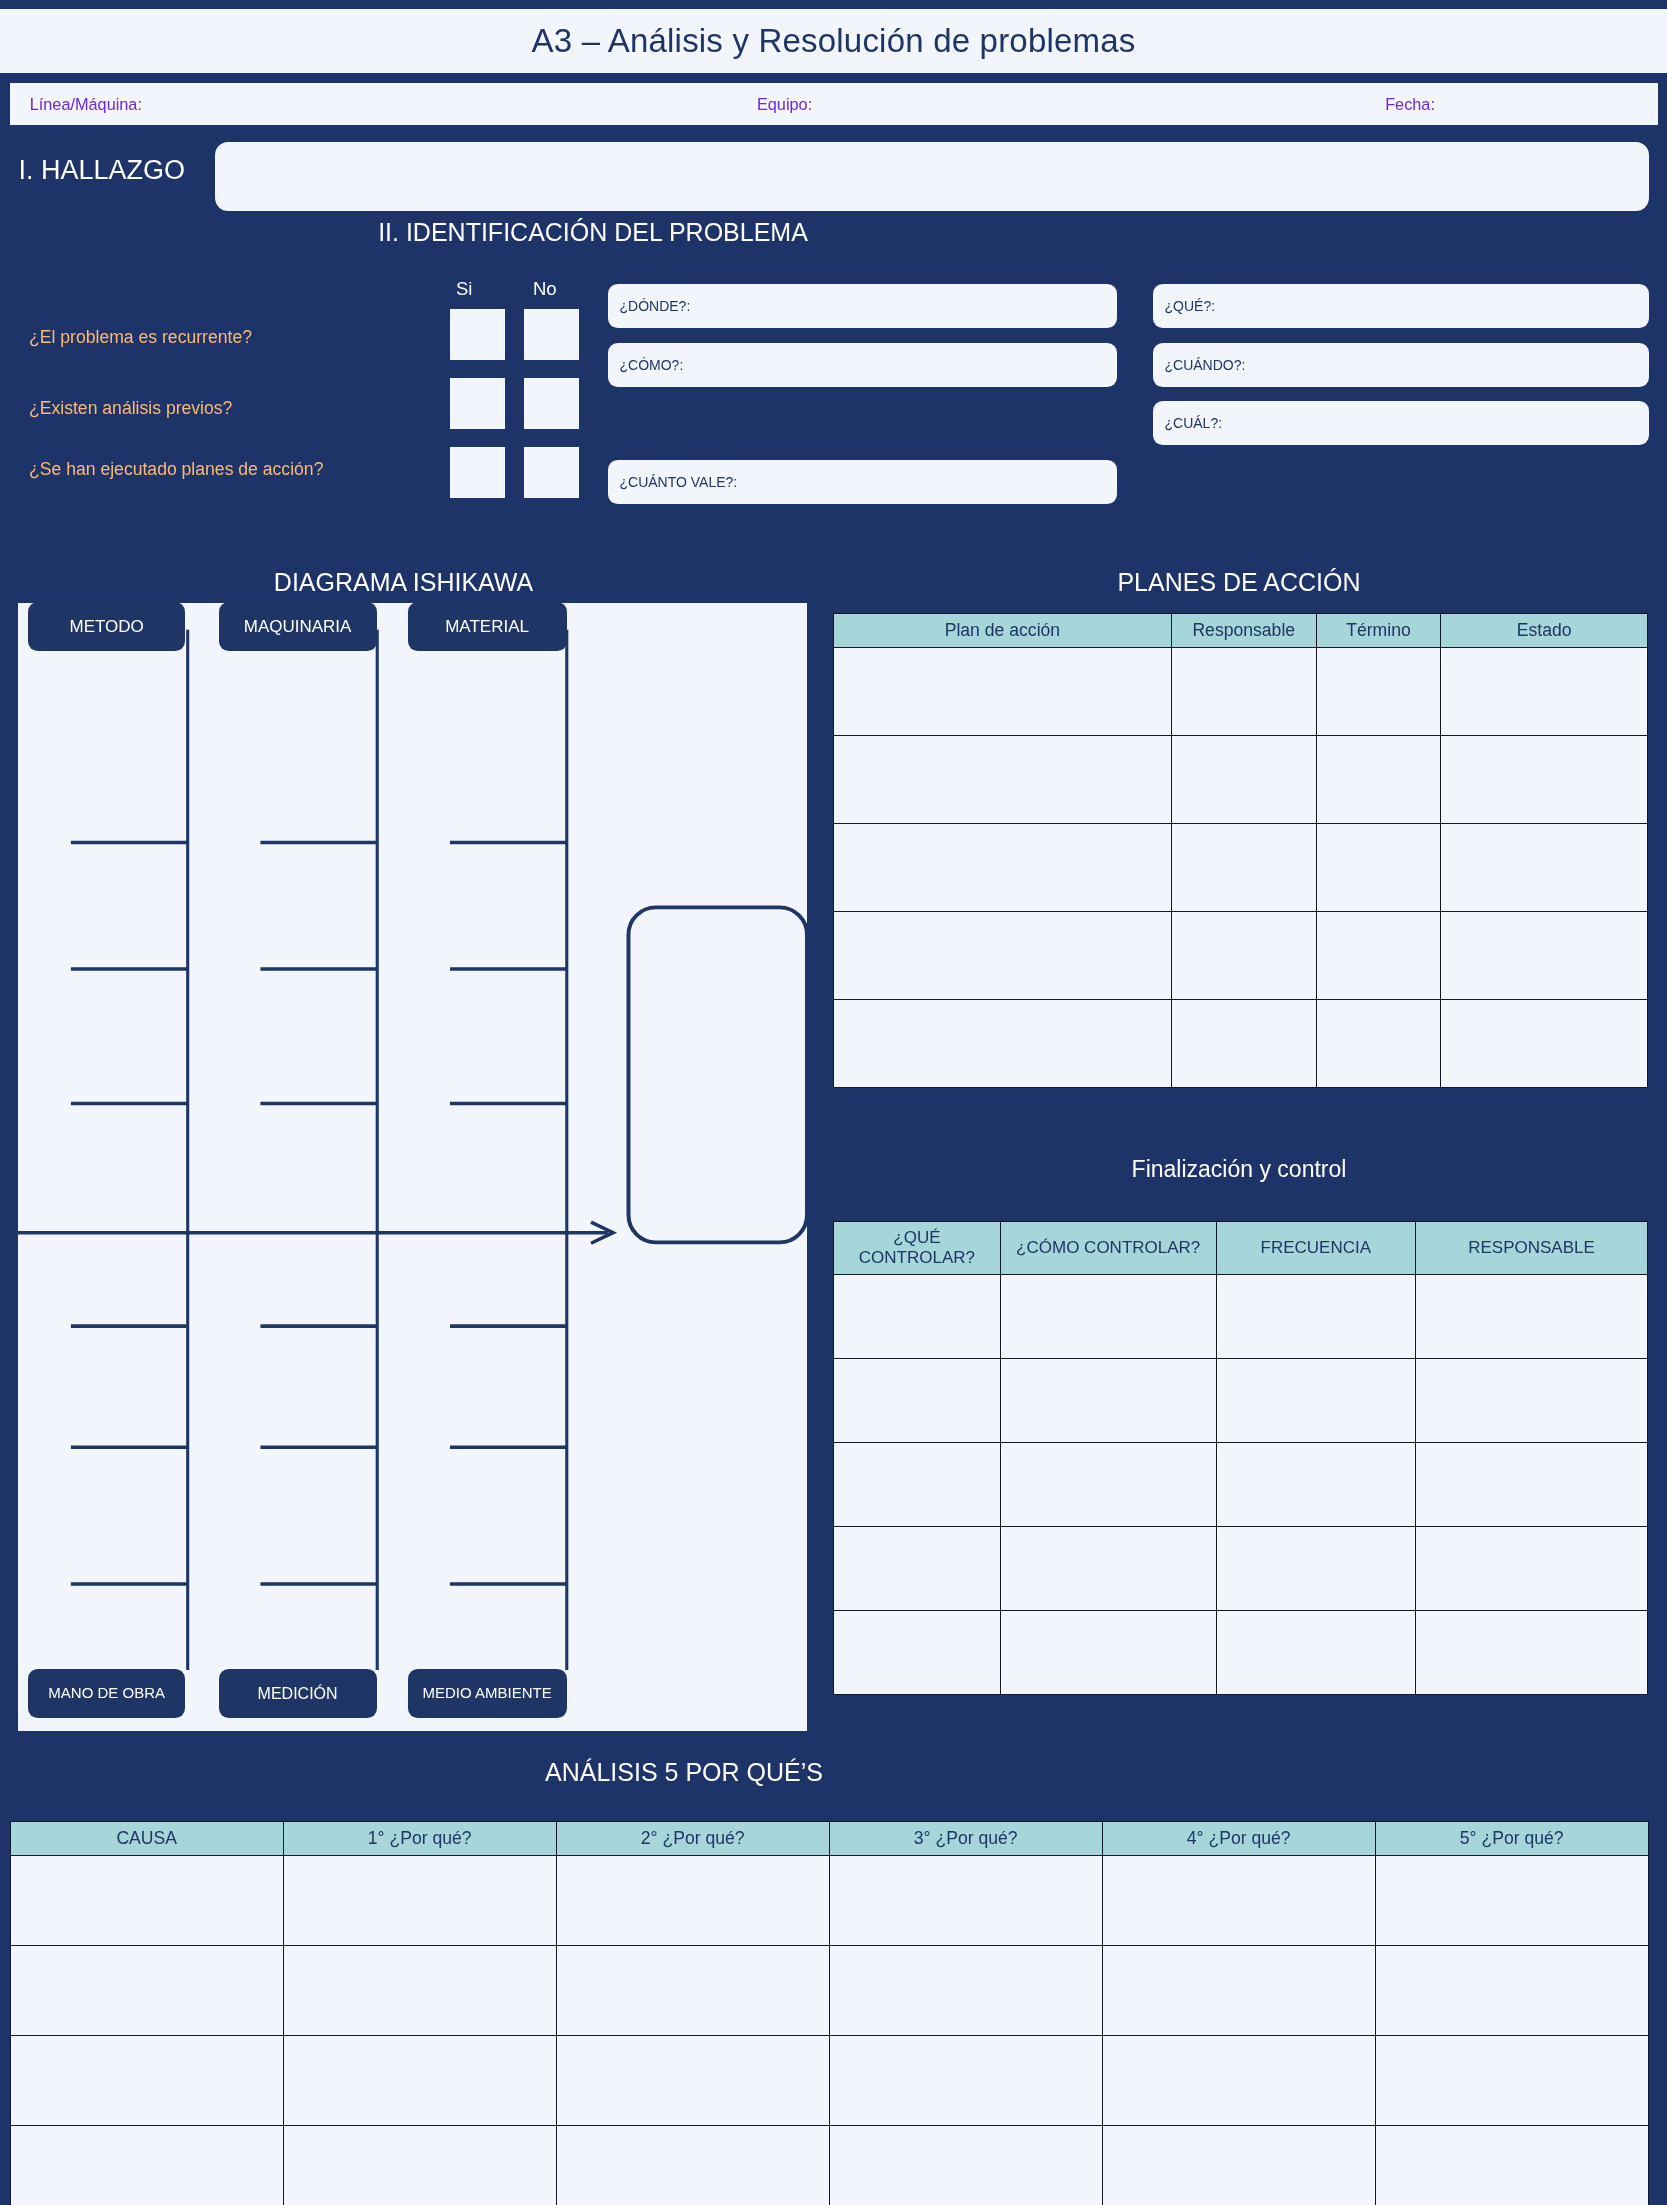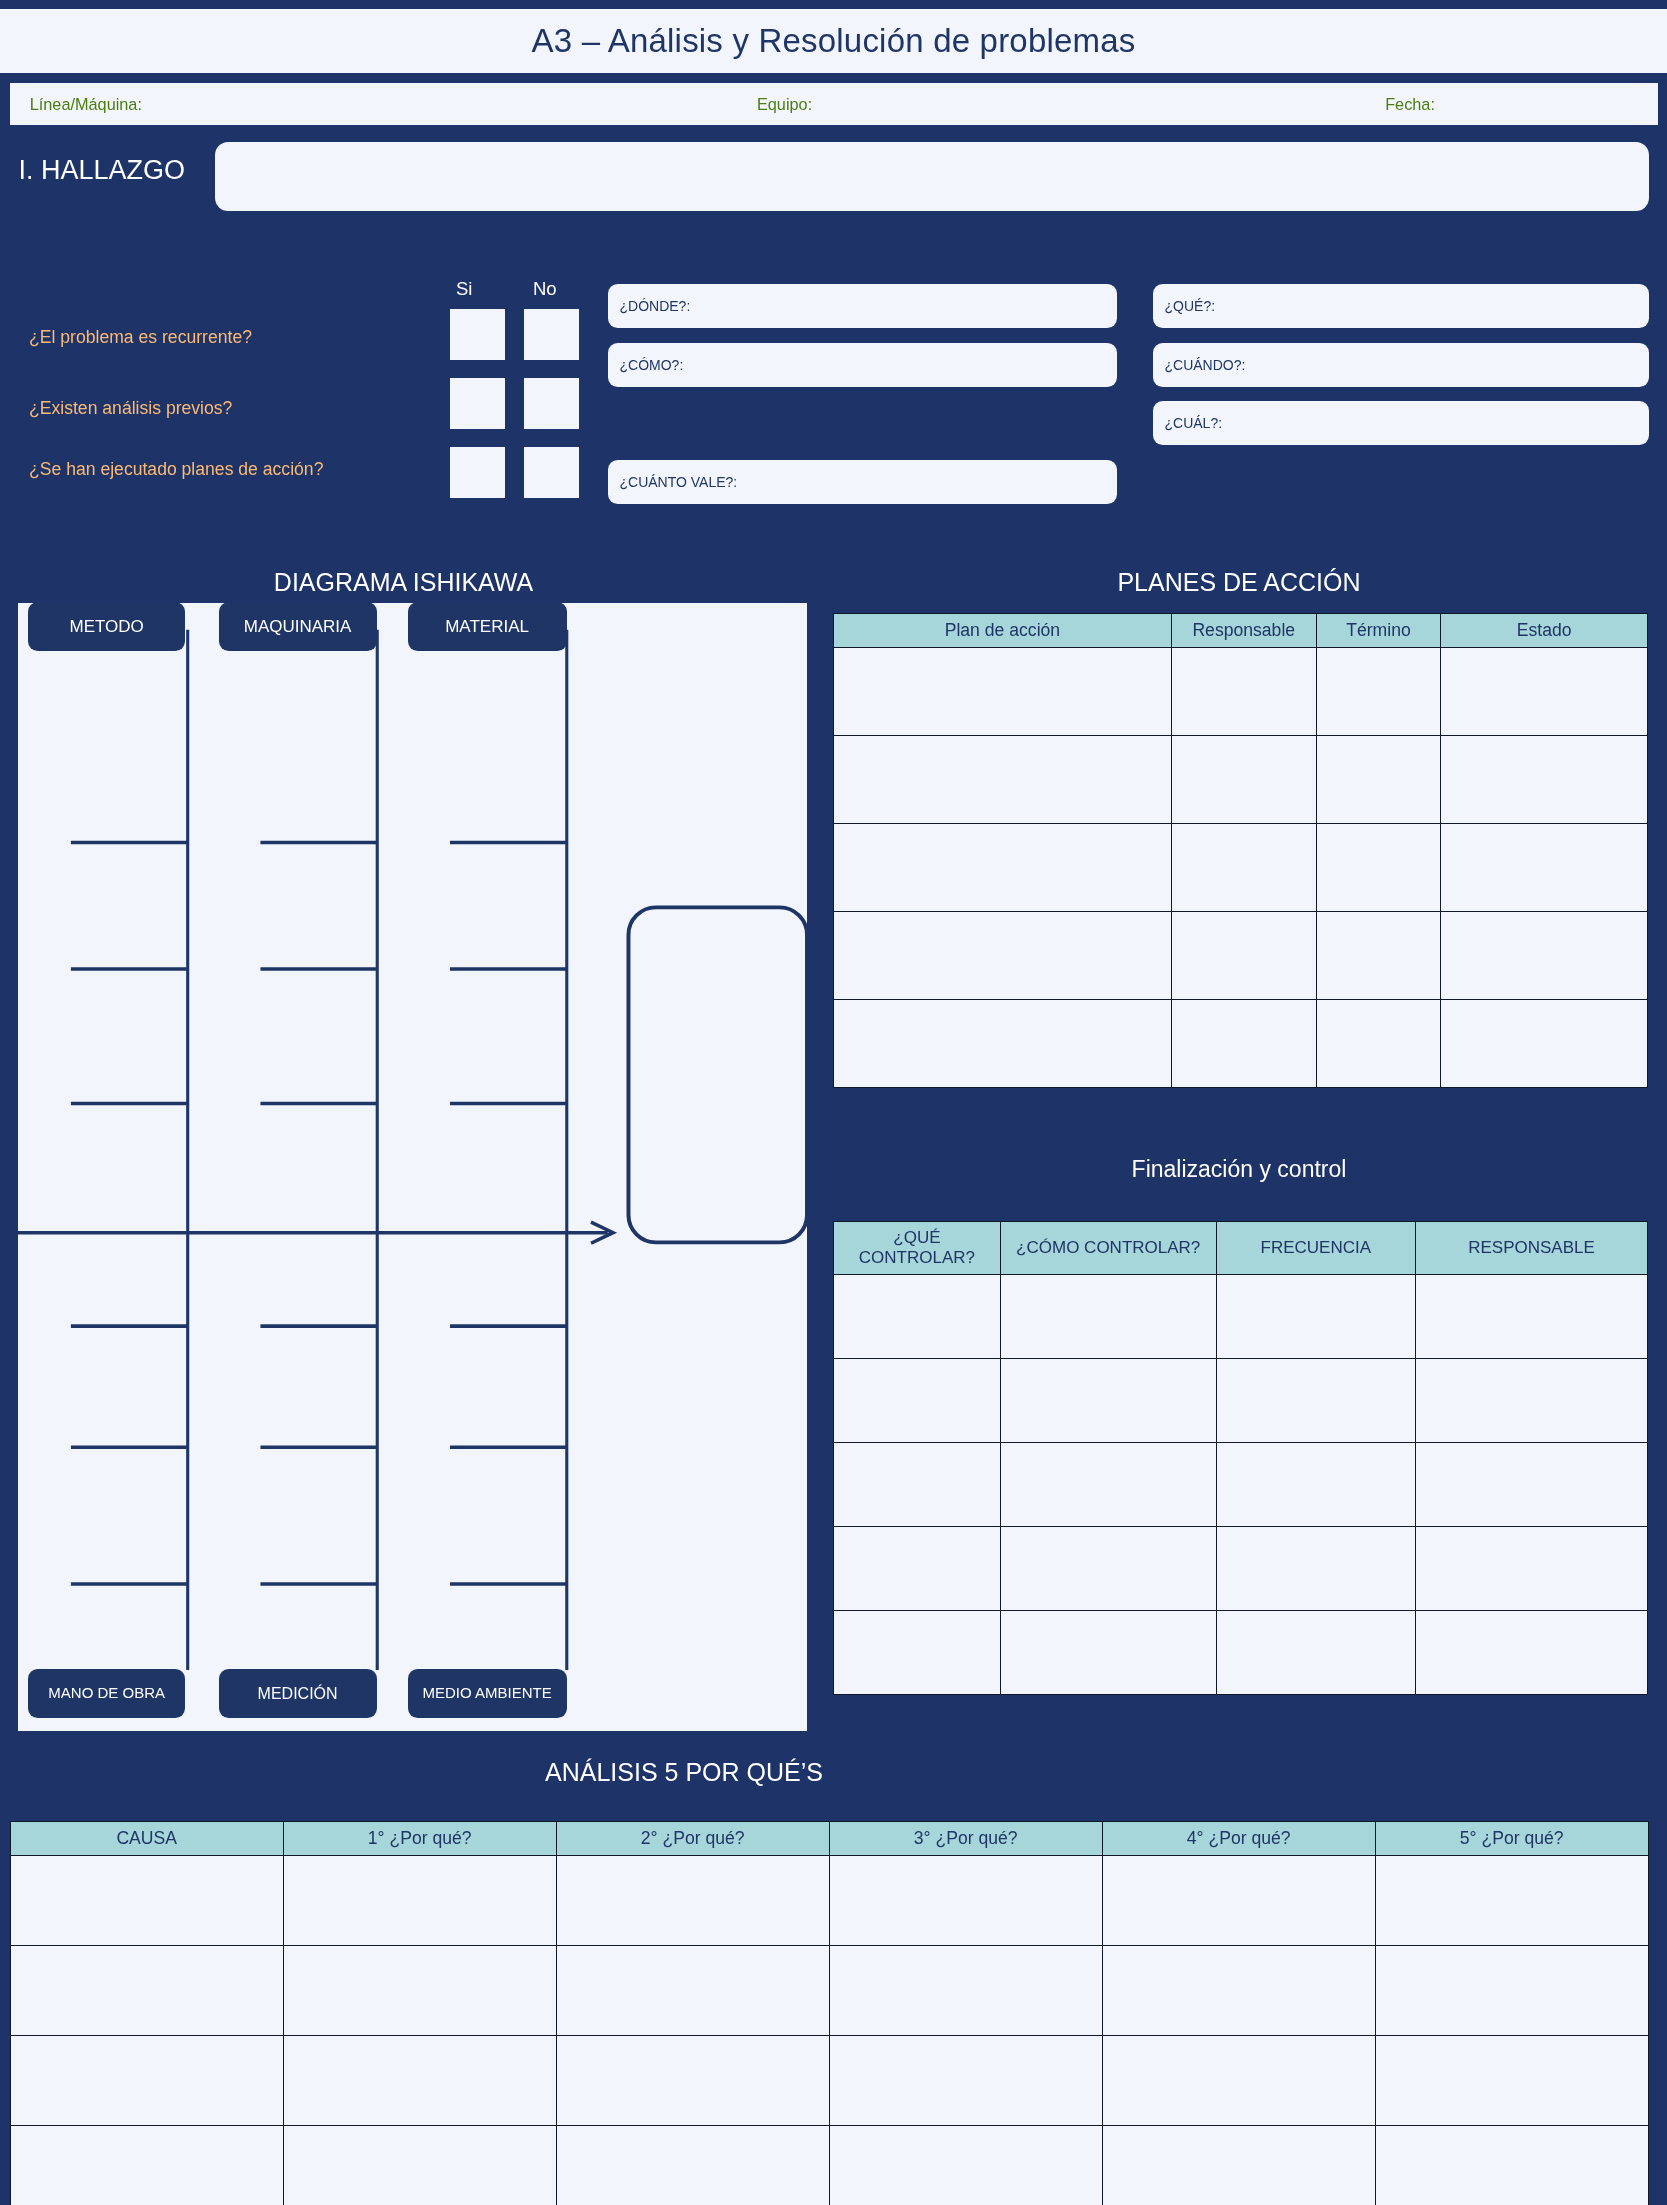--- a/index.html
+++ b/index.html
@@ -36,21 +36,21 @@
   }
 
   
   .meta-bar {
     position: absolute;
     left: 9.7px; top: 83px;
     width: 1648px; height: 42px;
     background: #f2f6fc;
     display: flex; align-items: center;
   }
-  .meta-cell { font-size: 16.3px; color: #4d7c0f; white-space: nowrap; }
+  .meta-cell { font-size: 16.3px; color: #6d28d9; white-space: nowrap; }
   .meta-cell.m1 { margin-left: 20px; }
   .meta-cell.m2 { margin-left: 615px; }
   .meta-cell.m3 { margin-left: 573px; }
 
   
   .hallazgo-label {
     position: absolute;
     left: 18.5px; top: 155px;
     font-size: 27px; color: #ffffff; white-space: nowrap;
   }
@@ -208,20 +208,23 @@
 
   <div class="meta-bar">
     <div class="meta-cell m1">Línea/Máquina:</div>
     <div class="meta-cell m2">Equipo:</div>
     <div class="meta-cell m3">Fecha:</div>
   </div>
 
   <div class="hallazgo-label">I.  HALLAZGO</div>
   <div class="hallazgo-input"></div>
 
+  <div class="sec2-title">
+    <span class="inner">II.  IDENTIFICACIÓN DEL PROBLEMA</span>
+  </div>
 
   <div class="yn-head si">Si</div>
   <div class="yn-head no">No</div>
 
   <div class="q-label q1">¿El problema es recurrente?</div>
   <div class="q-label q2">¿Existen análisis previos?</div>
   <div class="q-label q3">¿Se han ejecutado planes de acción?</div>
 
   <div class="cbx c-si r1"></div>
   <div class="cbx c-no r1"></div>

